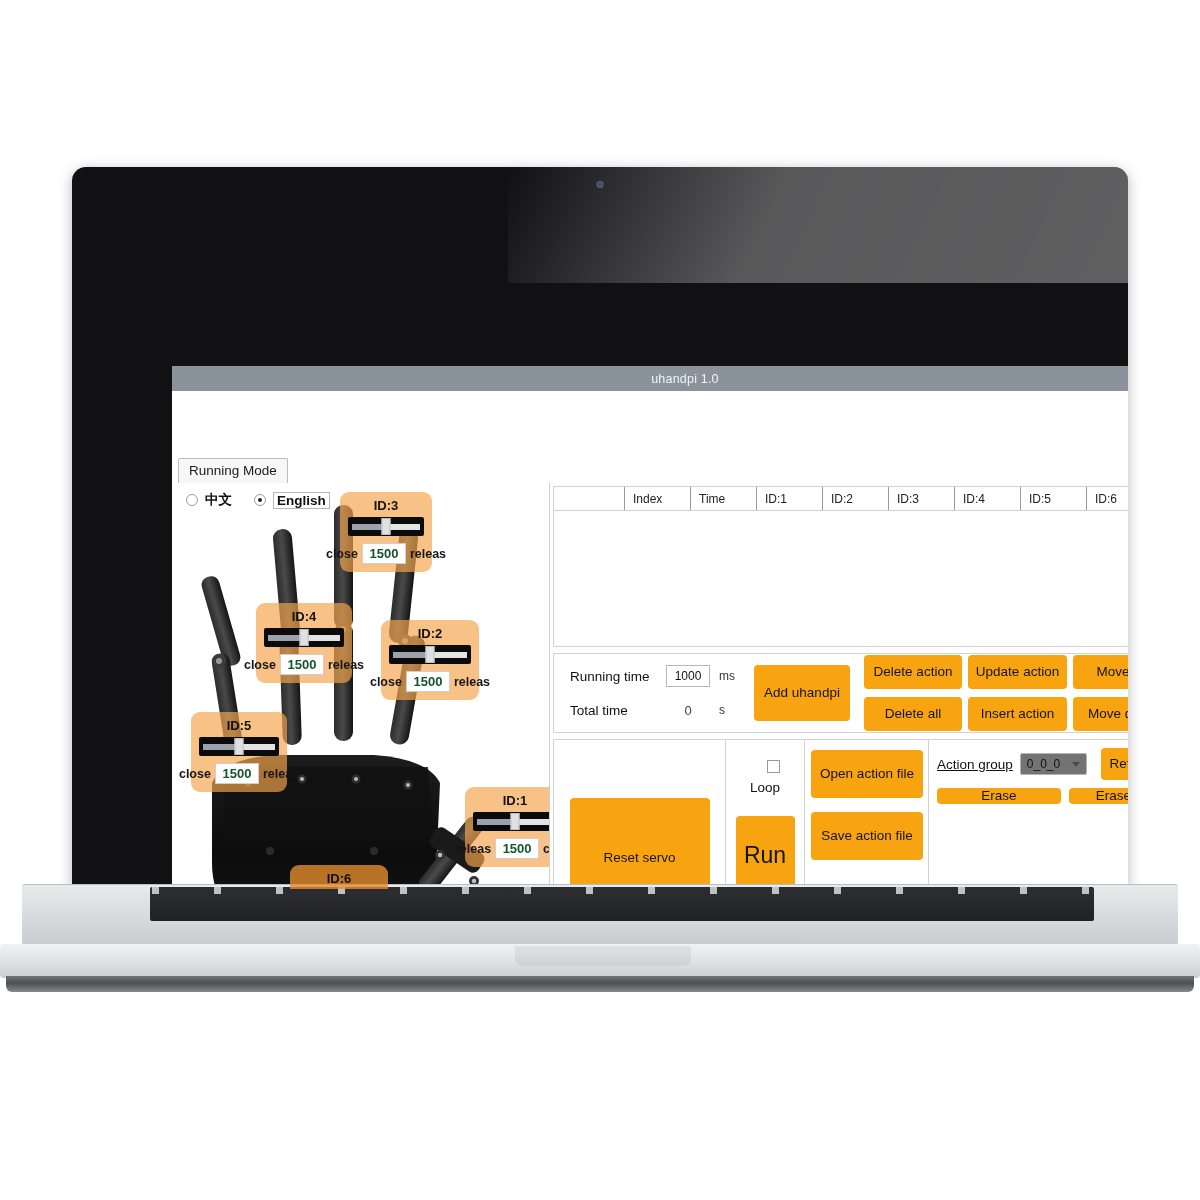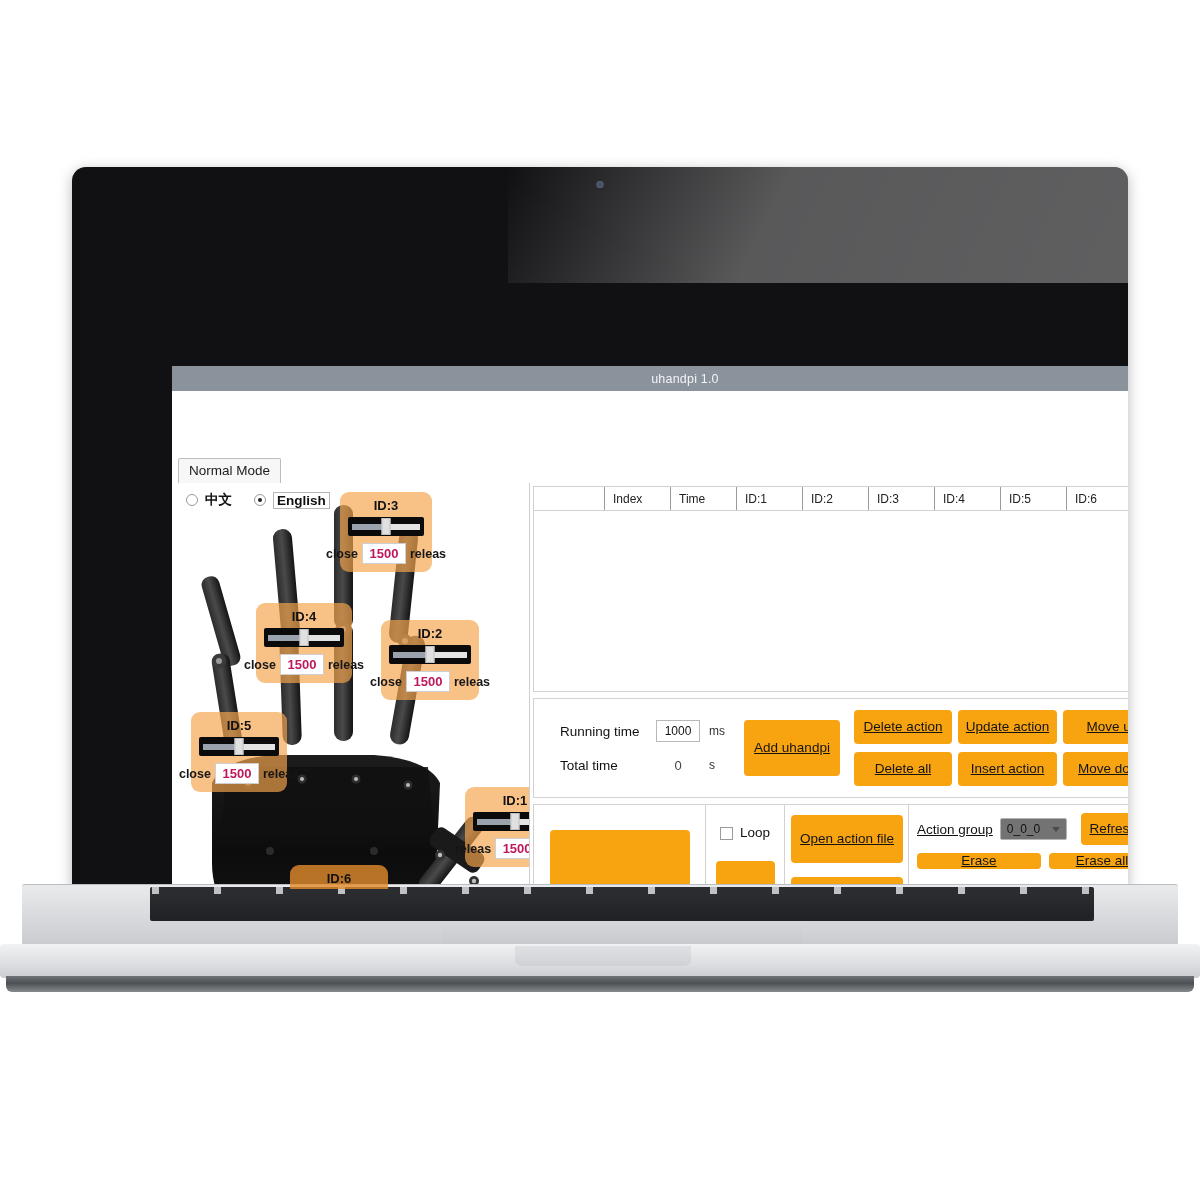--- a/index.html
+++ b/index.html
@@ -156,84 +156,84 @@
   .slider-handle {
     position: absolute; left: 50%; top: 1px; transform: translateX(-50%);
     width: 9px; height: 17px; background: #e0e0e0; border: 1px solid #c0c0c0;
   }
   .servo-row {
     display: flex; align-items: center; justify-content: center;
     gap: 4px; margin-top: 7px; font-size: 12.5px; color: #161616;
   }
   .servo-val {
     background: #ffffff; border: 1px solid #cfcfcf;
-    padding: 2px 5px; font-size: 13px; color: #be185d; min-width: 44px;
+    padding: 2px 5px; font-size: 13px; color: #14532d; min-width: 44px;
   }
 
   
   #right-panel { flex: 1; display: flex; flex-direction: column; background: #ffffff; }
 
   
   #action-table-wrap {
-    margin: 3px 3px 0 3px; height: 206px;
+    margin: 3px 3px 0 3px; height: 161px;
     border: 1px solid #d2d2d2; background: #fff;
     display: flex; flex-direction: row;
   }
   #table-header { display: flex; height: 24px; border-bottom: 1px solid #d2d2d2; background: #fff; }
   .th {
     position: relative; font-size: 12px; color: #222;
     display: flex; align-items: center; padding-left: 8px;
     border-left: 1px solid #9a9a9a;
   }
   .th:first-child { border-left: none; }
   .th.spacer { border-left: none; }
   #table-body { flex: 1; background: #fff; }
 
   
   #timing-block {
     margin: 6px 3px 0 3px; border: 1px solid #d2d2d2;
-    height: 100px; display: flex; align-items: center; padding: 0 26px;
+    height: 80px; display: flex; align-items: center; padding: 0 16px;
     background: #fff;
   }
   #timing-left { width: 178px; }
   .timing-line { display: flex; align-items: center; height: 34px; font-size: 13.5px; color: #111; }
   .timing-label { width: 96px; }
   .timing-input {
     border: 1px solid #b8b8b8; background: #fff;
     padding: 3px 6px; font-size: 12px; width: 44px; text-align: center; color: #111;
   }
   .timing-static { width: 44px; text-align: center; font-size: 13px; color: #444; }
   .timing-unit { margin-left: 9px; font-size: 12px; color: #333; }
 
   .btn {
     background: #F8A411; border: none; border-radius: 4px;
     color: #141414; font-size: 13.5px;
     font-family: "Liberation Sans", sans-serif;
     display: flex; align-items: center; justify-content: center;
-    cursor: pointer; line-height: 1.1; text-align: center; text-decoration: underline;
+    cursor: pointer; line-height: 1.1; text-align: center;
   }
   #add-action-btn { width: 96px; height: 56px; margin-left: 6px; }
 
   #action-btn-grid {
     margin-left: 14px; display: grid;
     grid-template-columns: 98px 99px 99px;
     grid-auto-rows: 34px; gap: 8px 6px;
   }
 
   
   #bottom-block {
     margin: 6px 3px 0 3px; flex: 1; border: 1px solid #d2d2d2;
     display: flex; background: #fff; min-height: 0;
   }
   .bottom-col { position: relative; }
   #col-reset { width: 172px; border-right: 1px solid #d2d2d2; display: flex; align-items: center; justify-content: center; }
   #reset-servo-btn { width: 140px; height: 122px; }
 
   #col-run { width: 79px; border-right: 1px solid #d2d2d2; display: flex; flex-direction: column; align-items: center; padding-top: 20px; }
-  #loop-row { display: flex; align-items: flex-end; gap: 7px; font-size: 13.5px; color: #111; }
+  #loop-row { display: flex; align-items: flex-end; gap: 7px; font-size: 13.5px; color: #111; flex-direction: column; }
   .checkbox-mark { width: 13px; height: 13px; border: 1px solid #9a9a9a; background: #fff; display: inline-block; }
   #run-btn { width: 59px; height: 80px; margin-top: 21px; font-size: 23px; }
 
   #col-files { width: 124px; border-right: 1px solid #d2d2d2; padding: 10px 6px 0 6px; display: flex; flex-direction: column; gap: 14px; }
   .file-btn { height: 48px; width: 112px; }
 
   #col-group { flex: 1; padding: 8px 8px 0 8px; position: relative; }
   #group-row { display: flex; align-items: center; gap: 7px; }
   #group-label { font-size: 13.5px; color: #111; text-decoration: underline; }
   #group-select {
@@ -258,21 +258,21 @@
     <div id="app-window">
 
       <div id="title-bar">
         <div id="window-title">uhandpi 1.0</div>
 
       </div>
 
       <div id="app-body">
 
         <div id="tab-strip">
-          <div class="tab active">Normal Mode</div>
+          <div class="tab active">Running Mode</div>
         </div>
         <div id="tab-underline"></div>
 
         <div id="main-split">
 
           <div id="left-panel">
 
             <div id="lang-row">
               <div class="radio-opt">
                 <span class="radio-mark"></span>

